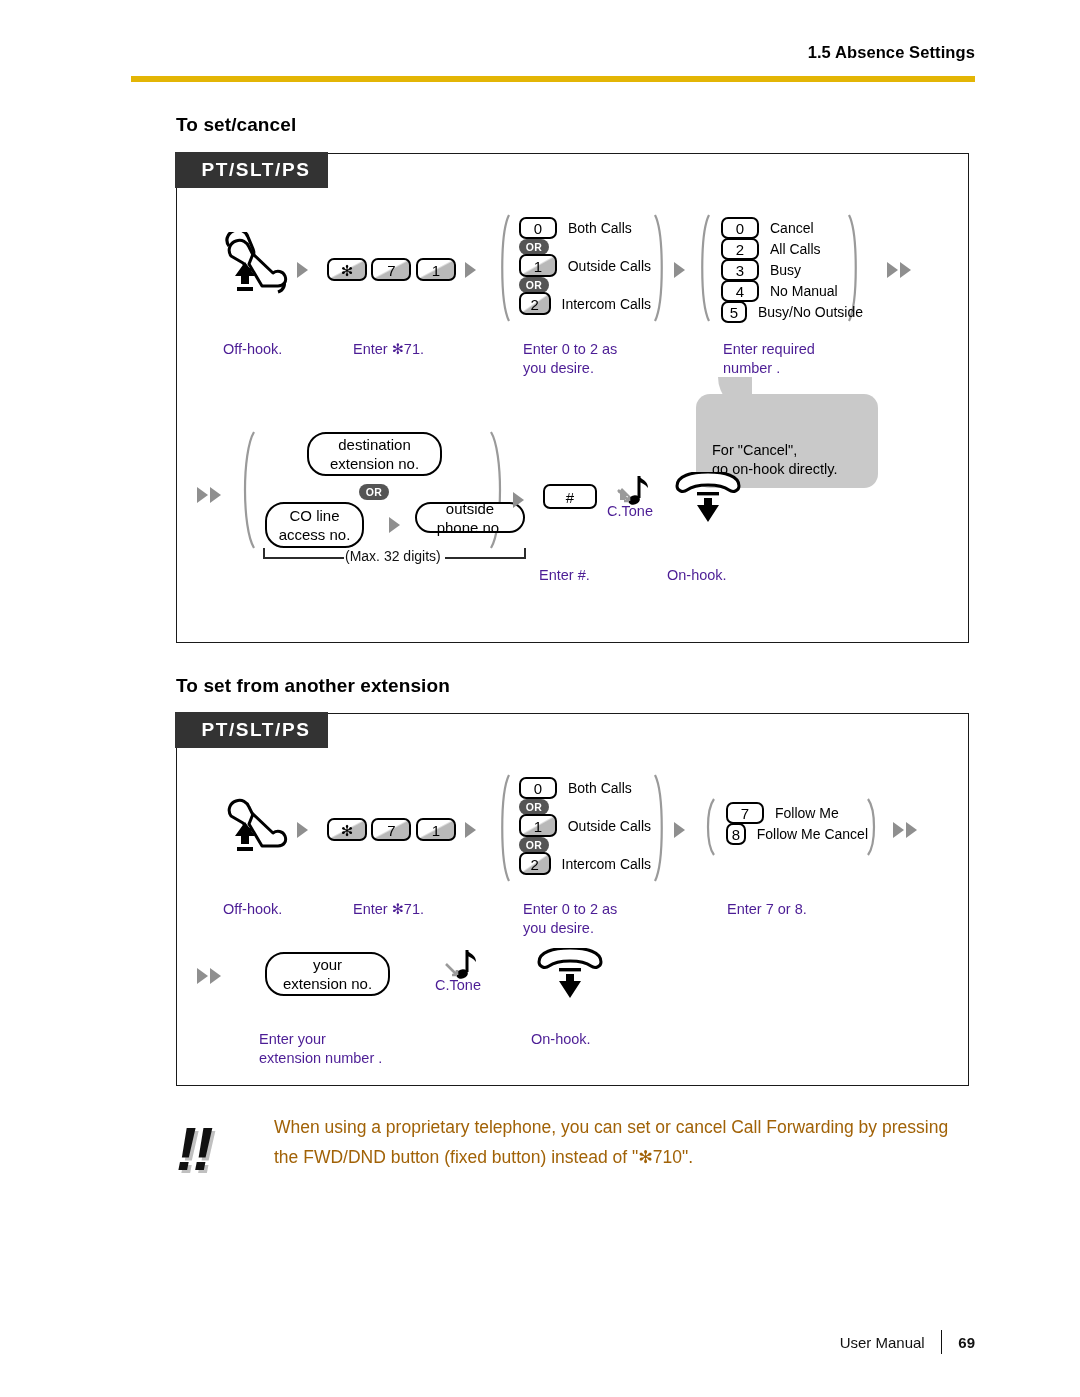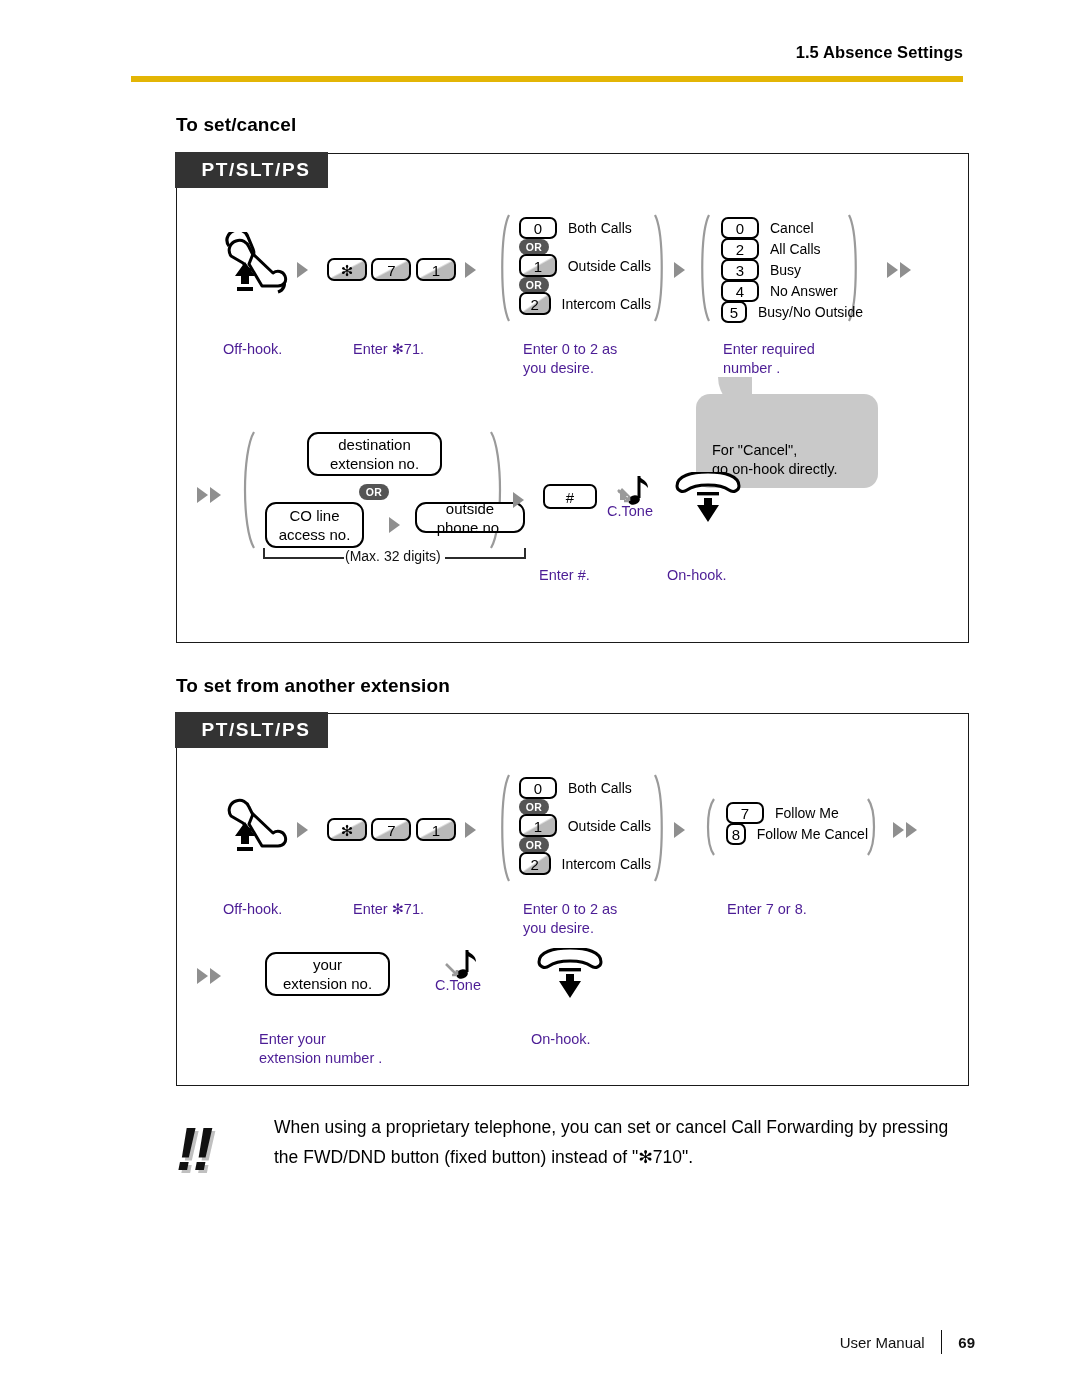--- a/index.html
+++ b/index.html
@@ -12,21 +12,21 @@
     height: 1397px;
     position: relative;
     font-family: "Liberation Sans", sans-serif;
     color: #000;
     overflow: hidden;
   }
 
   
   .page-header {
     position: absolute;
-    left: 0; right: 12px; top: 0;
+    left: 0; right: 0; top: 0;
     height: 86px;
   }
   .page-header .hdr-title {
     position: absolute;
     right: 105px;
     top: 52px;
     transform: translateY(-50%);
     font-size: 16.5px;
     font-weight: bold;
     letter-spacing: 0.1px;
@@ -171,21 +171,21 @@
     width: 0; height: 0;
     border-left: 11px solid #8f8f8f;
     border-top: 8px solid transparent;
     border-bottom: 8px solid transparent;
   }
 
   
   .rbox {
     position: absolute;
     border: 2.2px solid #000;
-    border-radius: 11px;
+    border-radius: 19px;
     background: #fff;
     display: flex;
     align-items: center;
     justify-content: center;
     text-align: center;
     font-size: 15px;
     line-height: 19px;
     box-sizing: border-box;
     white-space: pre-line;
   }
@@ -236,21 +236,21 @@
     font-style: italic;
     line-height: 1;
     letter-spacing: -4px;
     color: #111;
     text-shadow: 3px 3px 0 #c0c0c0;
   }
   .note-text {
     margin-left: 98px;
     font-size: 17.5px;
     line-height: 30px;
-    color: #000000;
+    color: #a16207;
     white-space: pre-line;
   }
 
   
   .footer {
     position: absolute;
     right: 105px;
     bottom: 43px;
     display: flex;
     align-items: center;
@@ -371,21 +371,21 @@
       <div class="opt-row">
         <span class="key plain">
             <span>3</span>
           </span>
         <span class="opt-label">Busy</span>
       </div>
       <div class="opt-row">
         <span class="key plain">
             <span>4</span>
           </span>
-        <span class="opt-label">No Answer</span>
+        <span class="opt-label">No Manual</span>
       </div>
       <div class="opt-row">
         <span class="key plain">
             <span>5</span>
           </span>
         <span class="opt-label">Busy/No Outside</span>
       </div>
     </div>
   </div>
   <div class="caption" style="left:546px; top:186px;">Enter required

